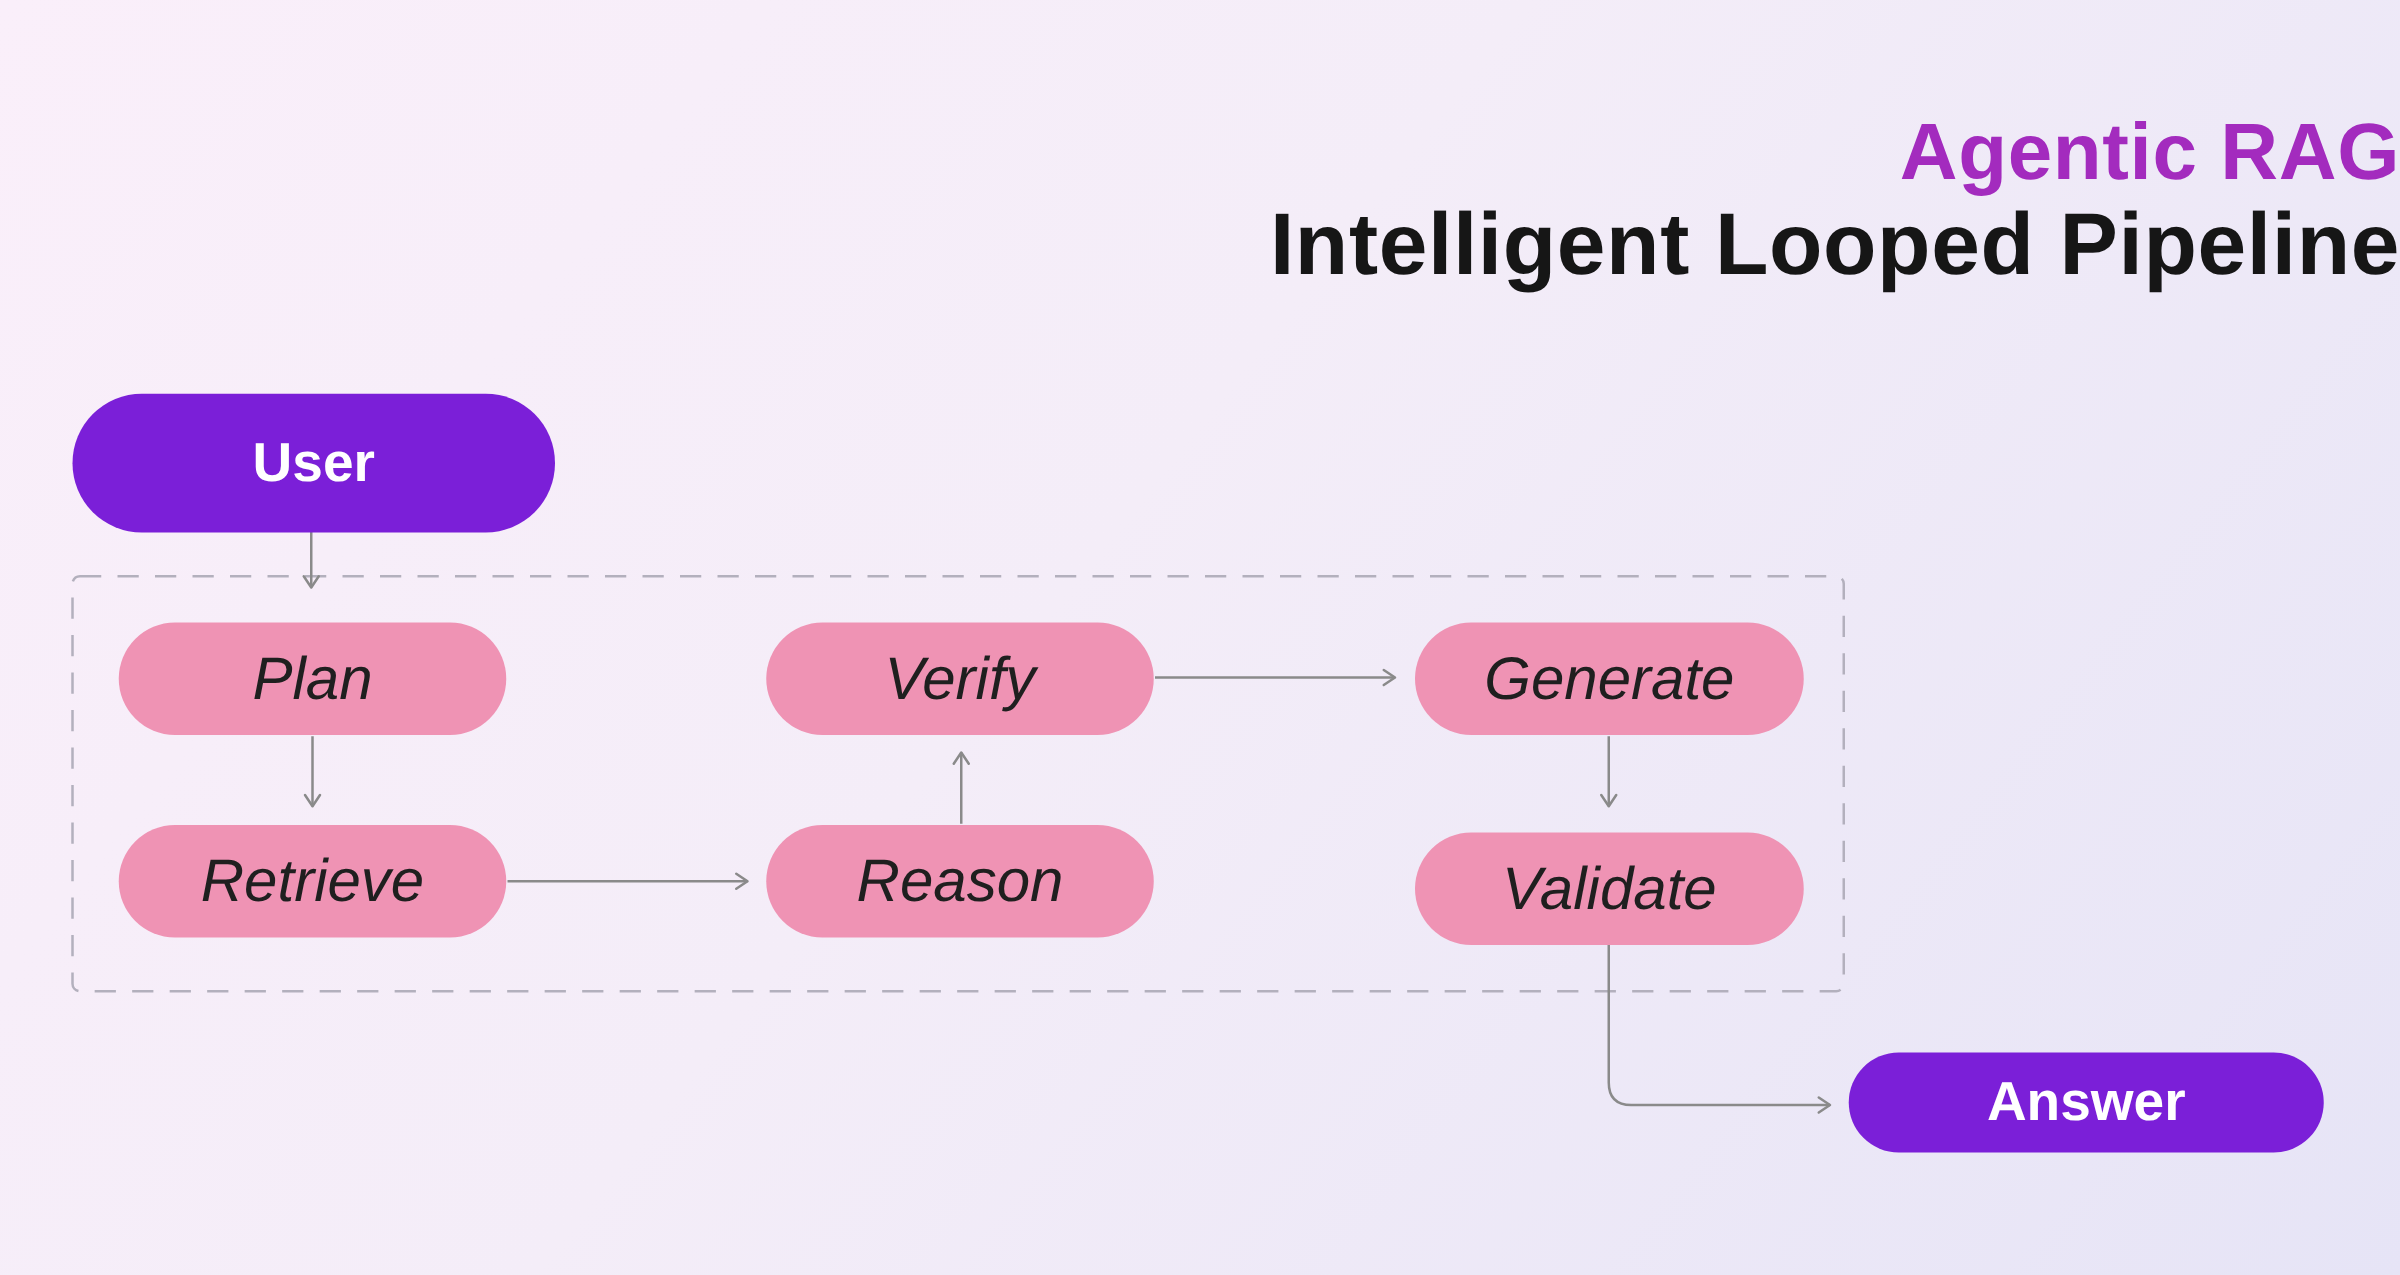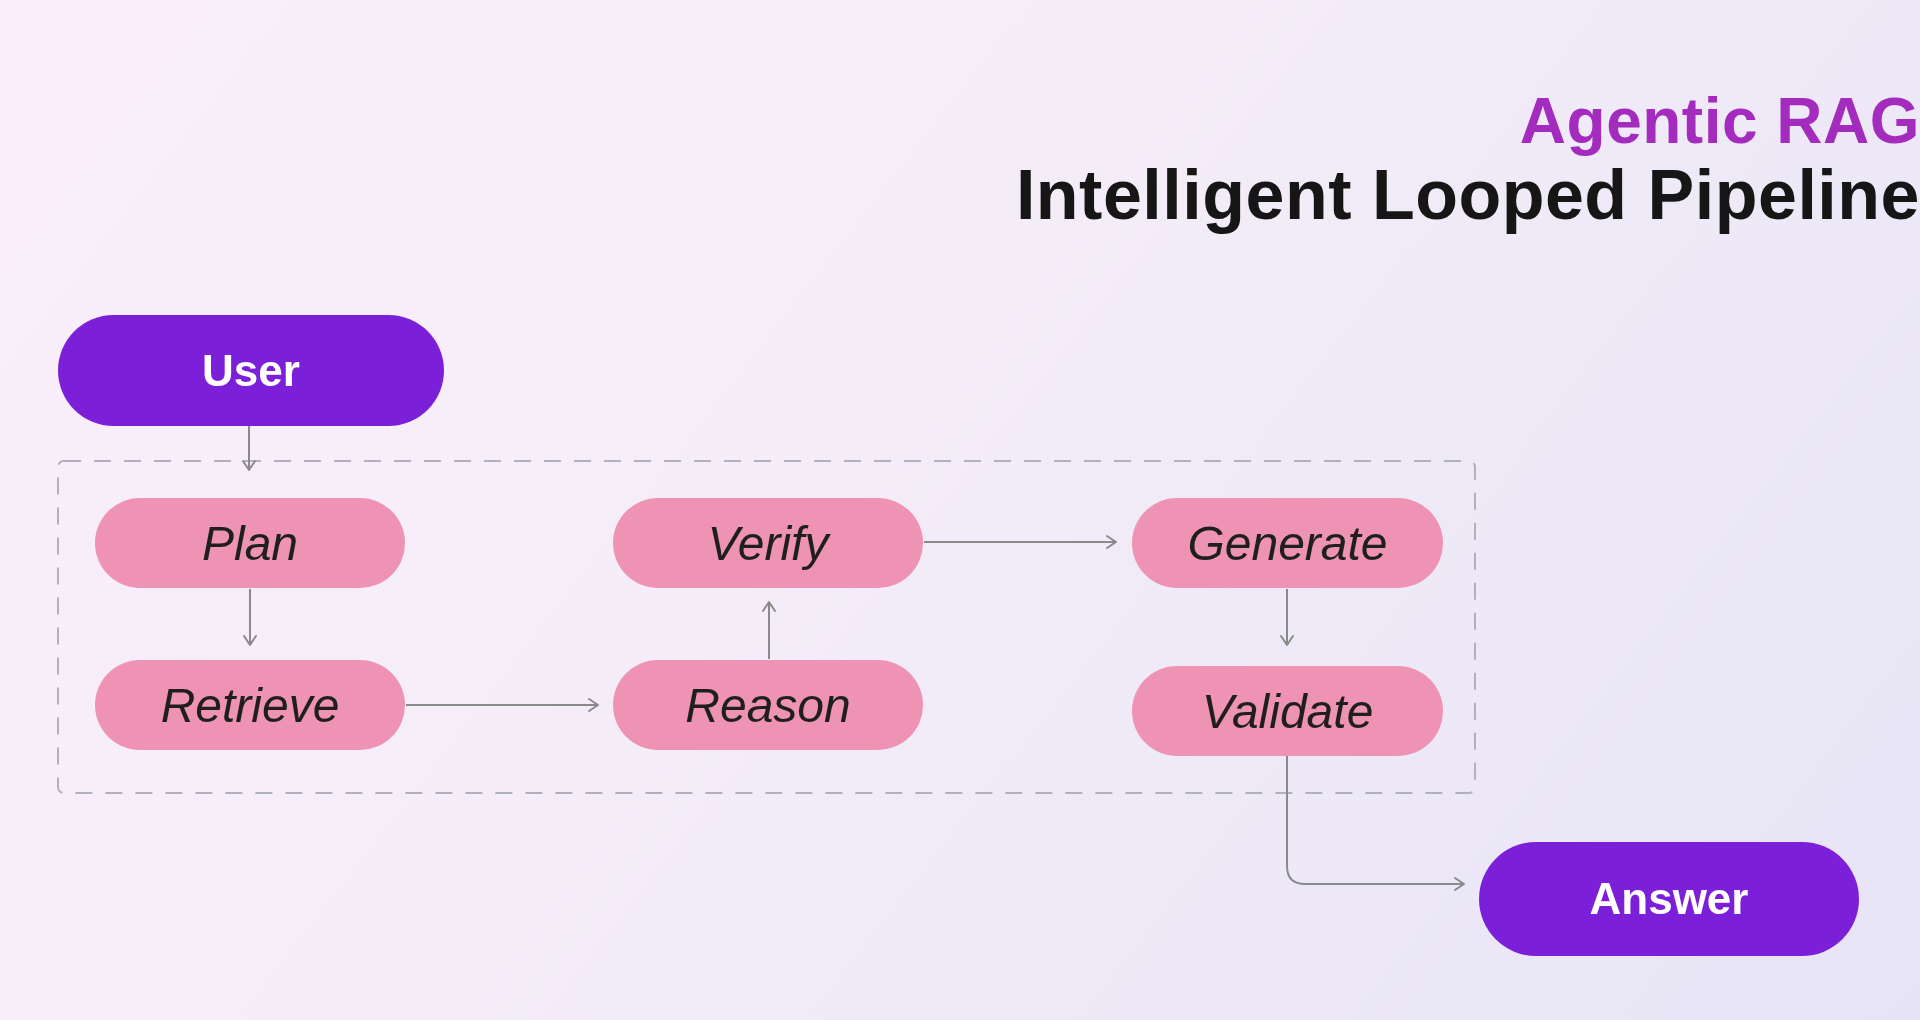--- a/index.html
+++ b/index.html
@@ -94,21 +94,21 @@
     font-style: italic;
   }
   
   .n-user     { left: 58px;   top: 302px; width: 386px; height: 111px; }
   .n-plan     { left: 95px;   top: 498px; width: 310px; height: 90px; }
   .n-verify   { left: 613px;  top: 498px; width: 310px; height: 90px; }
   .n-generate { left: 1132px; top: 498px; width: 311px; height: 90px; }
   .n-retrieve { left: 95px;   top: 660px; width: 310px; height: 90px; }
   .n-reason   { left: 613px;  top: 660px; width: 310px; height: 90px; }
   .n-validate { left: 1132px; top: 632px; width: 311px; height: 90px; margin-top: 34px; }
-  .n-answer   { left: 1479px; top: 829px; width: 380px; height: 114px; }
+  .n-answer   { left: 1479px; top: 829px; width: 380px; height: 80px; }
 </style>
 </head>
 <body>
 
 <div class="canvas">
 
   <div class="titles">
     <div class="title-accent">Agentic RAG</div>
     <div class="title-main">Intelligent Looped Pipeline</div>
   </div>

